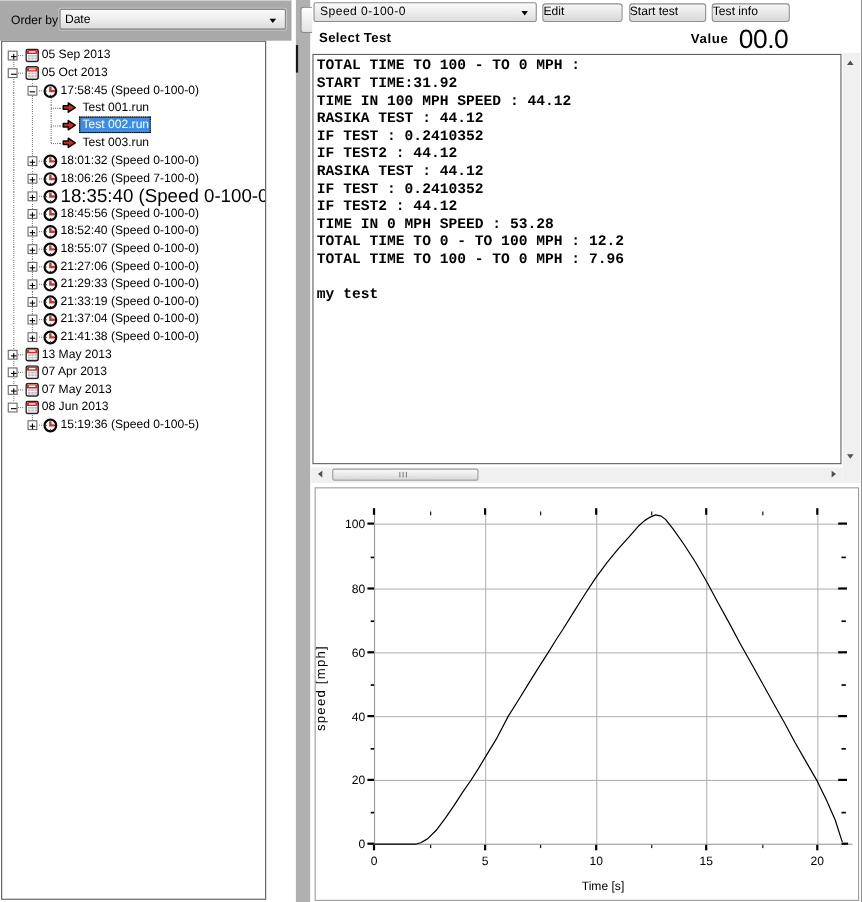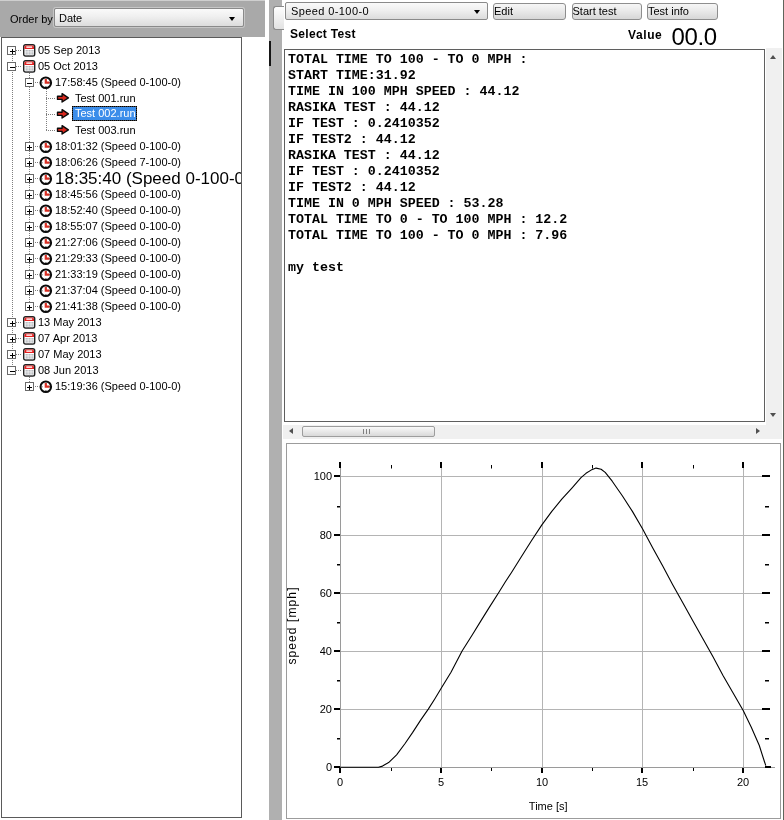--- a/index.html
+++ b/index.html
@@ -9,21 +9,21 @@
 .combo .ar { position:absolute; width:0; height:0;
   border-left:3.5px solid transparent; border-right:3.5px solid transparent; border-top:4px solid #000; }
 .btn { position:absolute; border:1px solid #8e8e8e; border-radius:3px;
   background:linear-gradient(#f6f6f6,#e9e9e9 48%,#d7d7d7); font-size:11px; color:#000;
   text-align:left; }
 </style></head>
 <body>
 
 <div class="abs" style="left:0;top:0;width:265px;height:37px;background:#a9a9a9;border-top:1px solid #cfcfcf"></div>
 <div class="abs" style="left:10px;top:13px;font-size:11px;color:#000">Order by</div>
-<div class="combo" style="left:54px;top:8px;width:190px;height:19px;box-shadow:0 0 0 1px #c6c6c6">
+<div class="combo" style="left:54px;top:8px;width:206px;height:19px;box-shadow:0 0 0 1px #c6c6c6">
   <div style="position:absolute;left:4px;top:0;line-height:18px">Date</div>
     <div class="ar" style="top:8px;right:8px"></div>
   </div>
 
 <div class="abs" style="left:1px;top:37px;width:241px;height:780.5px;border:1px solid #5a5a5a;background:#fff;overflow:hidden">
 <div class="abs" style="left:0;top:-38px;width:264px;height:818px">
 <div style="position:absolute;left:9.5px;top:50px;width:1px;height:320px;background:repeating-linear-gradient(to bottom,#7f7f7f 0 1px,transparent 1px 2px)"></div>
       <div style="position:absolute;left:27px;top:73px;width:1px;height:233px;background:repeating-linear-gradient(to bottom,#7f7f7f 0 1px,transparent 1px 2px)"></div>
       <div style="position:absolute;left:27px;top:377px;width:1px;height:9px;background:repeating-linear-gradient(to bottom,#7f7f7f 0 1px,transparent 1px 2px)"></div>
       <div style="position:absolute;left:44px;top:89px;width:1px;height:41px;background:repeating-linear-gradient(to bottom,#7f7f7f 0 1px,transparent 1px 2px)"></div>
@@ -334,21 +334,21 @@
         <div style="position:absolute;left:1.5px;top:4px;width:5px;height:1px;background:#000"></div>
         <div style="position:absolute;left:3.5px;top:2px;width:1px;height:5px;background:#000"></div>
       </div>
       <svg style="position:absolute;left:36.5px;top:379.5px" width="14" height="14">
         <circle cx="6.8" cy="6.8" r="5.3" fill="#fff" stroke="#0a0a0a" stroke-width="2"></circle>
         <path d="M5.7 2.9 h2.2 v2.7 h2.7 v2.2 h-4.9 z" fill="#d93025"></path>
         <rect x="6.4" y="10.1" width="1" height="1" fill="#333"></rect>
         <rect x="2.5" y="6.3" width="1" height="1" fill="#333"></rect>
         <rect x="10.2" y="6.3" width="1" height="1" fill="#333"></rect>
       </svg>
-      <div style="position:absolute;left:53.0px;top:378.5px;height:15px;color:#000;font-size:11px;line-height:15px;white-space:nowrap">15:19:36 (Speed 0-100-0)</div>
+      <div style="position:absolute;left:53.0px;top:378.5px;height:15px;color:#000;font-size:11px;line-height:15px;white-space:nowrap">15:19:36 (Speed 0-100-5)</div>
 </div>
   </div>
 
 <div class="abs" style="left:268.5px;top:0;width:13.5px;height:820px;background:#b0b0b0"></div>
 <div class="abs" style="left:272.5px;top:6px;width:11px;height:24px;border:1px solid #8b8b8b;border-right:none;border-radius:3px 0 0 3px;background:linear-gradient(#fefefe,#e2e2e2)"></div>
 <div class="abs" style="left:269px;top:41px;width:2px;height:25px;background:#161616"></div>
 
 <div class="combo" style="left:285px;top:2px;width:203px;height:18px">
   <div style="position:absolute;left:5px;top:0;line-height:17px;letter-spacing:0.4px">Speed 0-100-0</div>
     <div class="ar" style="top:7px;right:7px"></div>

